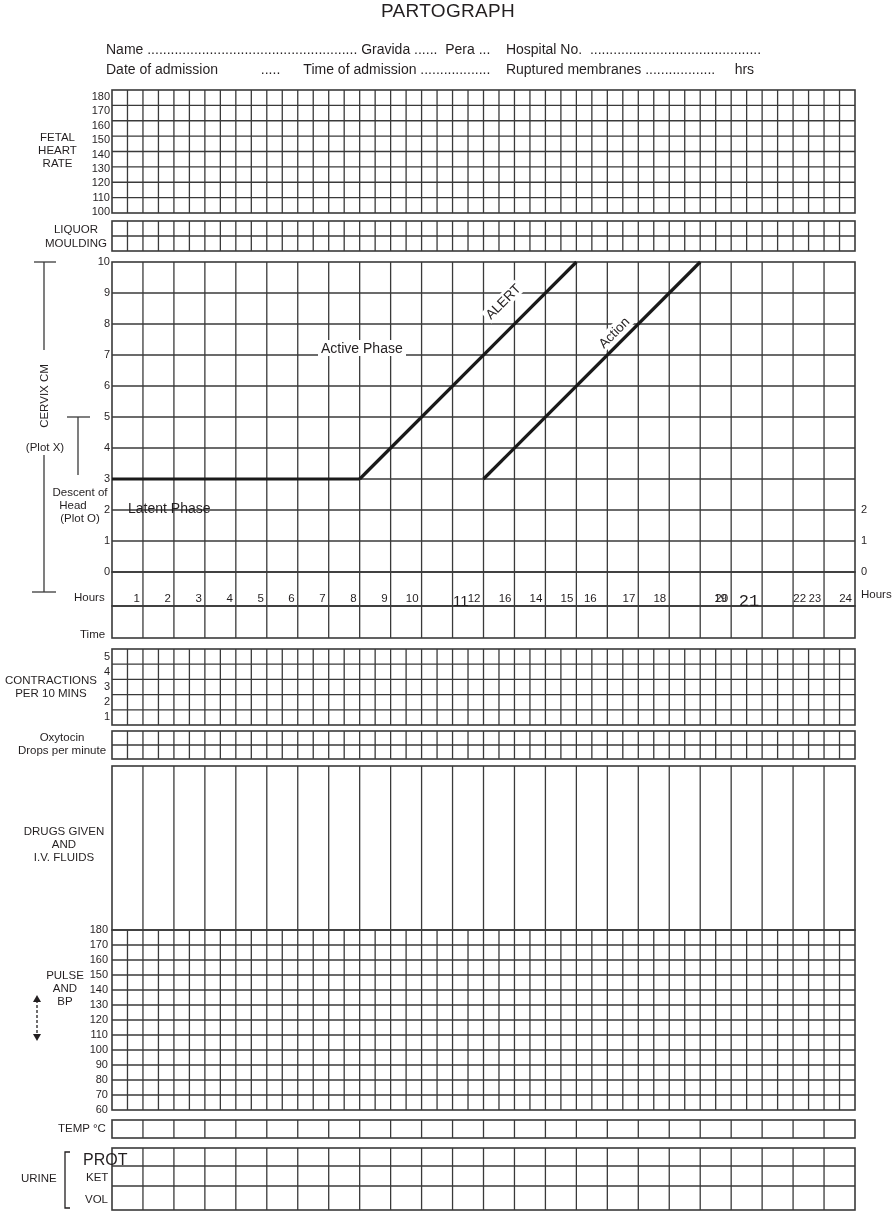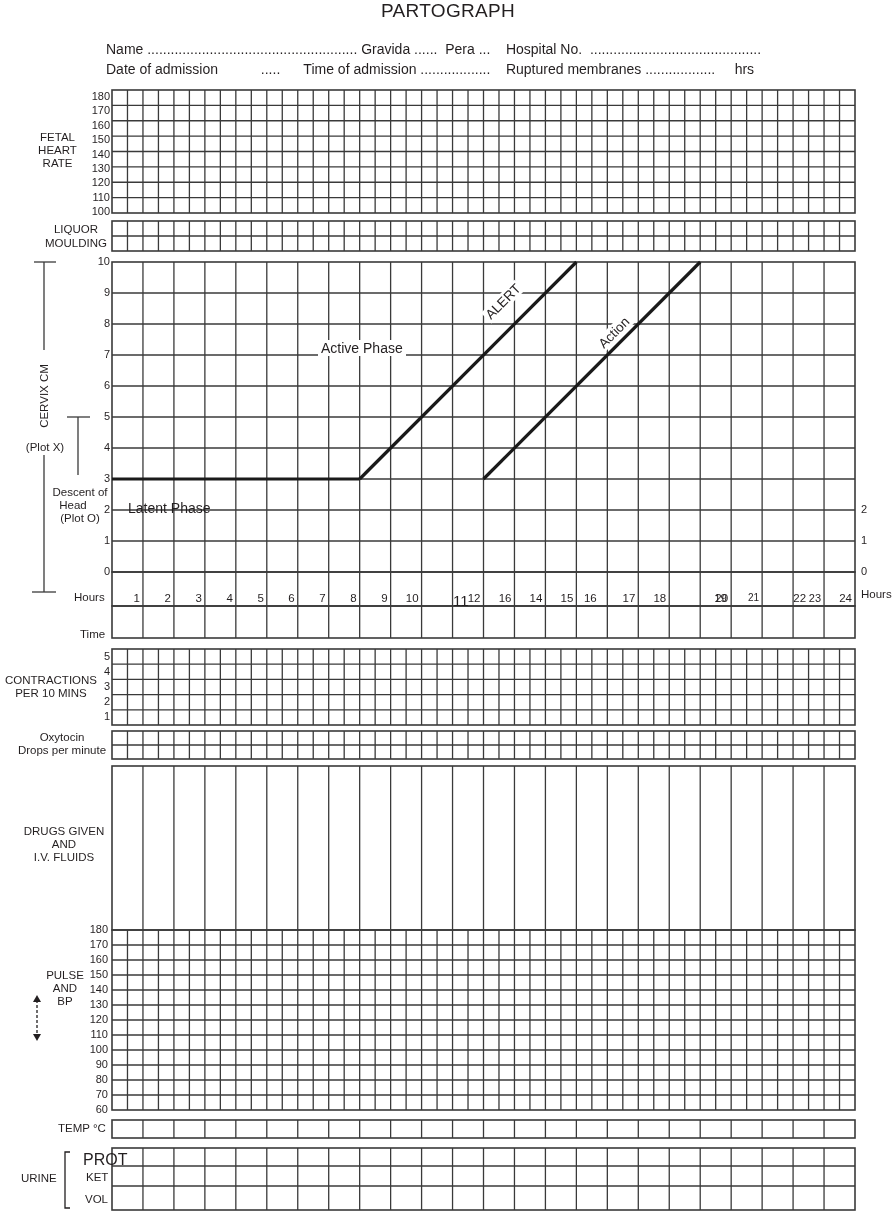--- a/index.html
+++ b/index.html
@@ -513,21 +513,21 @@
     <div class="abs" style="left: 421.583px; width: 47px; top: 592px; text-align: right; font-size: 15px;">11</div>
     <div class="abs" style="left: 452.542px; width: 27.9583px; top: 592px; text-align: right; font-size: 11.5px;">12</div>
     <div class="abs" style="left: 483.5px; width: 27.9583px; top: 592px; text-align: right; font-size: 11.5px;">16</div>
     <div class="abs" style="left: 514.458px; width: 27.9583px; top: 592px; text-align: right; font-size: 11.5px;">14</div>
     <div class="abs" style="left: 545.417px; width: 27.9583px; top: 592px; text-align: right; font-size: 11.5px;">15</div>
     <div class="abs" style="left: 576.375px; width: 27.9583px; top: 592px; text-align: center; font-size: 11.5px;">16</div>
     <div class="abs" style="left: 607.333px; width: 27.9583px; top: 592px; text-align: right; font-size: 11.5px;">17</div>
     <div class="abs" style="left: 638.292px; width: 27.9583px; top: 592px; text-align: right; font-size: 11.5px;">18</div>
     <div class="abs" style="left: 699px; width: 27.9583px; top: 592px; text-align: right; font-size: 11.5px;">19</div>
     <div class="abs" style="left: 700.208px; width: 27.9583px; top: 592px; text-align: right; font-size: 11.5px;">20</div>
-    <div class="abs" style="left: 731.167px; width: 27.9583px; top: 592px; text-align: right; font-size: 10px;">21</div>
+    <div class="abs" style="left: 731.167px; width: 27.9583px; top: 592px; text-align: right; font-size: 17px; font-family: Liberation Mono, monospace;">21</div>
     <div class="abs" style="left: 762.125px; width: 27.9583px; top: 592px; text-align: right; font-size: 11.5px; padding-left: 16px;">22</div>
     <div class="abs" style="left: 793.083px; width: 27.9583px; top: 592px; text-align: right; font-size: 11px;">23</div>
     <div class="abs" style="left: 824.042px; width: 27.9583px; top: 592px; text-align: right; font-size: 11.5px;">24</div>
   </div>
 <div class="abs" style="left:80px; top:628px; font-size:11.5px;">Time</div>
 
 <div class="abs overlay-text" style="left:125px; top:500px; background:transparent;">Latent Phase</div>
 <div class="abs overlay-text" style="left:318px; top:340px;">Active Phase</div>
 <div class="abs" style="left:481px; top:313px; font-size:13.5px; transform:rotate(-45deg); transform-origin:left top; background:#fff; padding:0 2px;">ALERT</div>
 <div class="abs" style="left:594px; top:342px; font-size:13.5px; transform:rotate(-45deg); transform-origin:left top; background:#fff; padding:0 2px;">Action</div>

